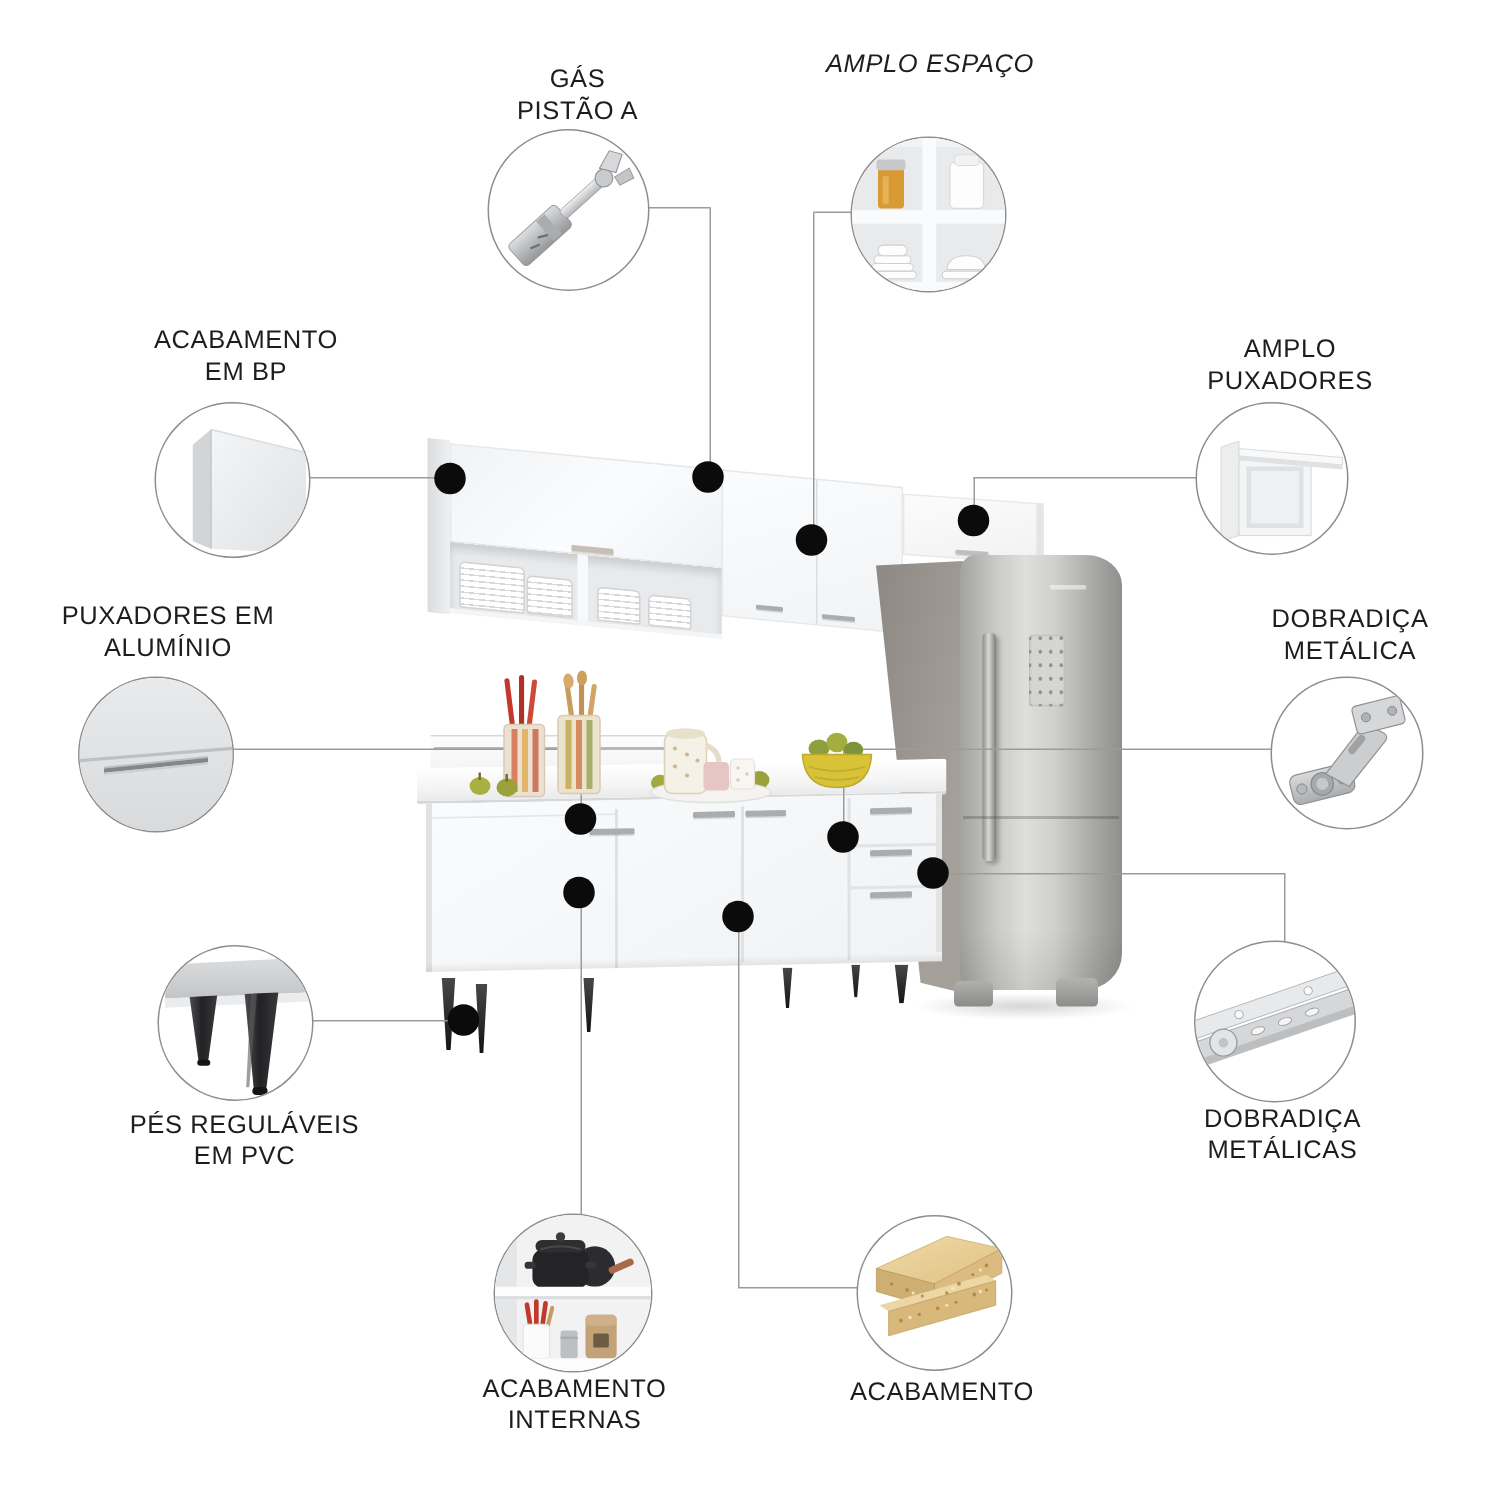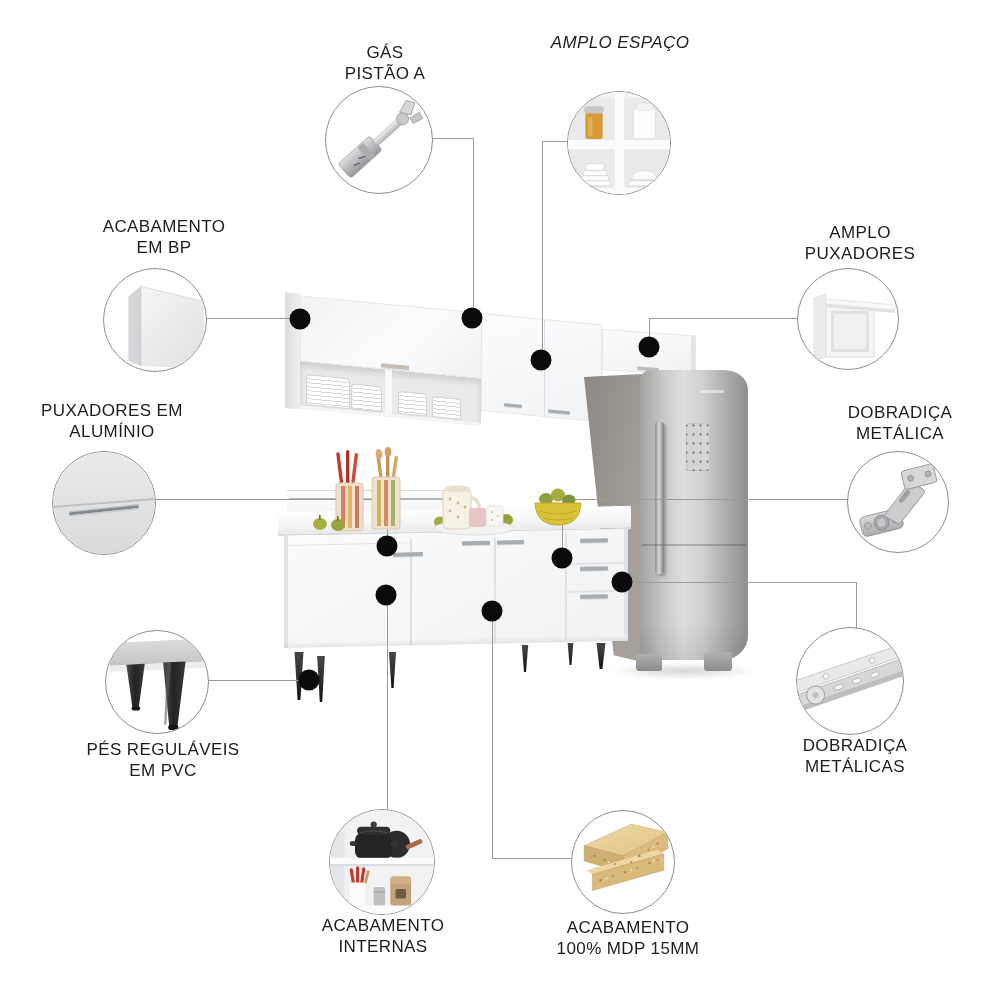--- a/index.html
+++ b/index.html
@@ -406,21 +406,20 @@
       <rect x="42" y="78" width="11" height="1.5" fill="#a9abad"></rect>
       <rect x="58" y="64" width="20" height="28" rx="3" fill="#c4a277"></rect>
       <rect x="58" y="64" width="20" height="7" rx="3" fill="#cfb08a"></rect>
       <rect x="63" y="76" width="10" height="9" rx="1" fill="#6d5c44"></rect>
       <rect x="0" y="92" width="100" height="8" fill="#fcfcfd"></rect>
     </svg>
   </div>
 
   <div class="flabel" style="left:508px;top:917px;">
     <div>ACABAMENTO</div>
-    <div>100% MDP 15MM</div>
   </div>
   <div class="callout" style="left:571px;top:810px;width:102px;height:102px;">
     <svg viewBox="0 0 100 100">
       <defs>
           <linearGradient id="wg" x1="0" y1="0" x2="1" y2="1">
             <stop offset="0" stop-color="#efdaa5"></stop>
             <stop offset="1" stop-color="#e0c184"></stop>
           </linearGradient>
         </defs>
       <polygon points="12,34 58,13 94,21 50,44" fill="url(#wg)" stroke="#cfb173" stroke-width=".6"></polygon>

